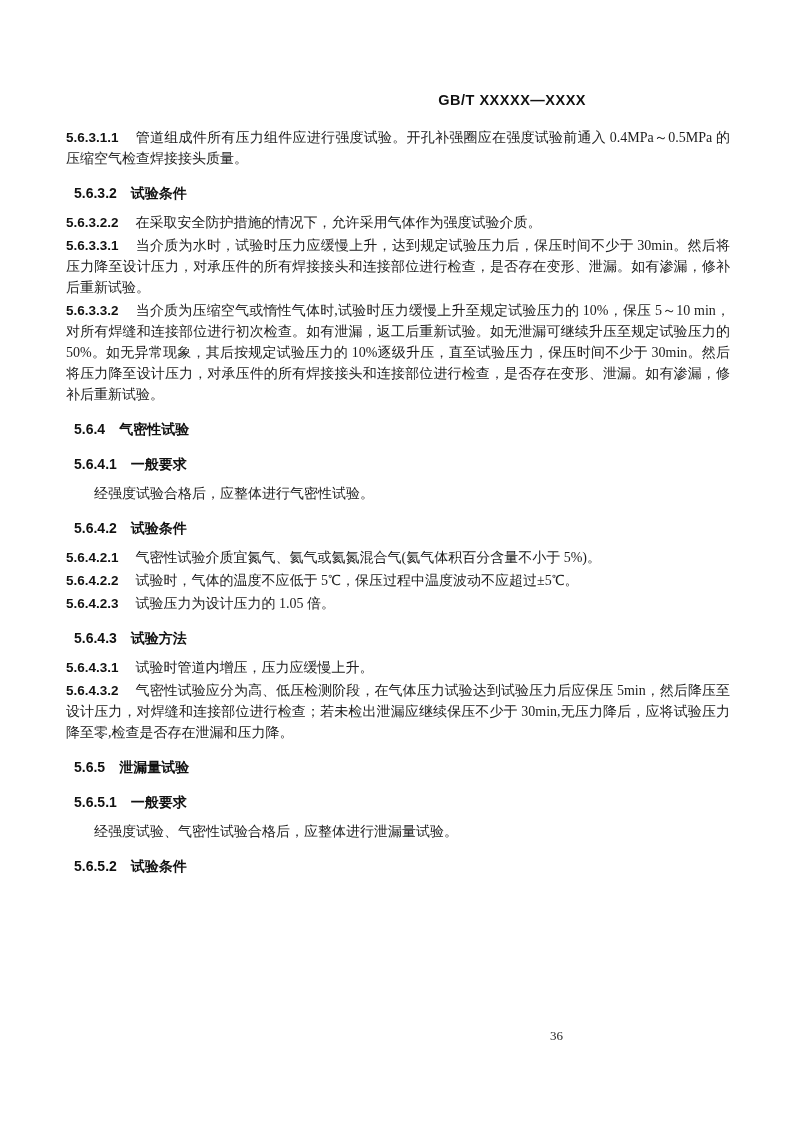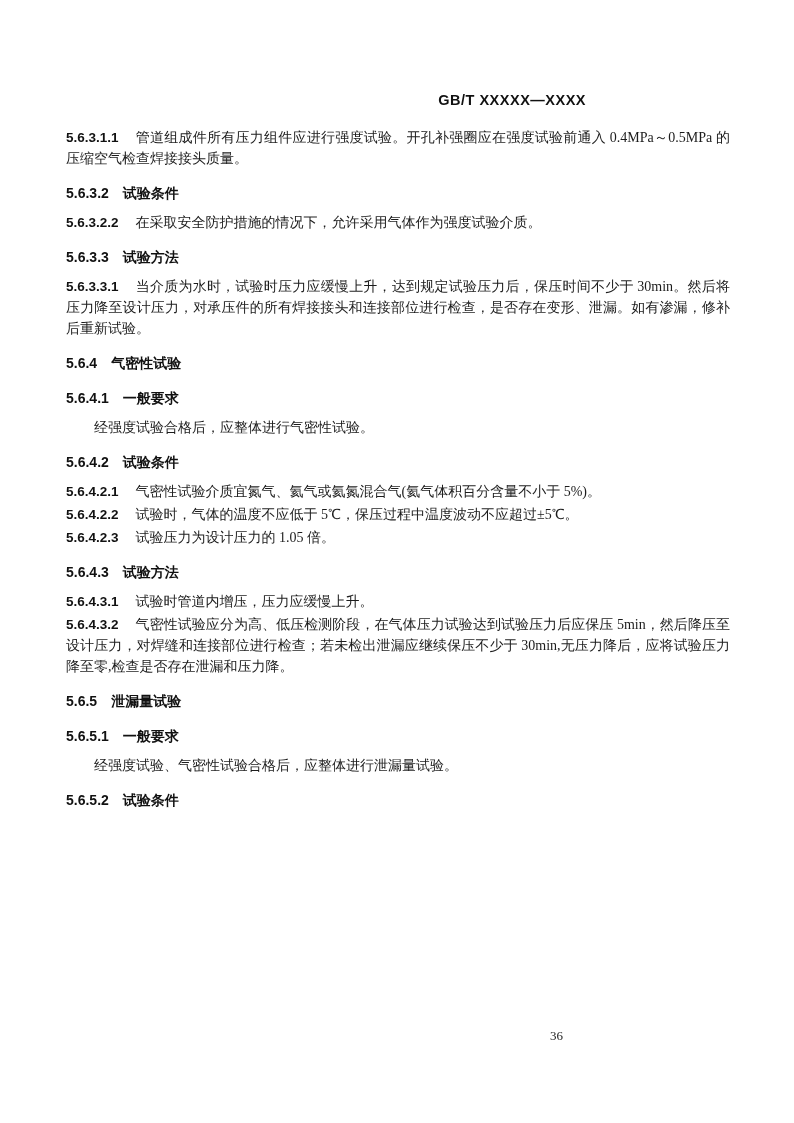--- a/index.html
+++ b/index.html
@@ -40,21 +40,21 @@
     text-align: justify;
     margin: 0 0 2px 0;
     color: #1c1c1c;
   }
   .para.indent-para { text-indent: 28px; }
   .clause-heading {
     font-family: "Liberation Sans", sans-serif;
     font-weight: bold;
     font-size: 14px;
     line-height: 21px;
-    margin: 14px 0 8px 0;
+    margin: 14px 0 8px 8px;
     color: #111;
   }
   .clause-num {
     font-family: "Liberation Sans", sans-serif;
     font-weight: bold;
     font-size: 13.5px;
     margin-right: 17px;
     color: #111;
     white-space: nowrap;
   }
@@ -71,22 +71,22 @@
 </head>
 <body>
 
 <div class="page">
   <div class="doc-header">GB/T XXXXX—XXXX</div>
 
   <div class="content">
       <div class="para"><span class="clause-num">5.6.3.1.1</span><span>管道组成件所有压力组件应进行强度试验。开孔补强圈应在强度试验前通入 0.4MPa～0.5MPa 的压缩空气检查焊接接头质量。</span></div>
       <div class="clause-heading"><span class="clause-num">5.6.3.2</span><span>试验条件</span></div>
       <div class="para"><span class="clause-num">5.6.3.2.2</span><span>在采取安全防护措施的情况下，允许采用气体作为强度试验介质。</span></div>
-      <div class="clause-heading"><span class="clause-num">5.6.3.3</span><span>试验方法</span></div>
       <div class="para"><span class="clause-num">5.6.3.3.1</span><span>当介质为水时，试验时压力应缓慢上升，达到规定试验压力后，保压时间不少于 30min。然后将压力降至设计压力，对承压件的所有焊接接头和连接部位进行检查，是否存在变形、泄漏。如有渗漏，修补后重新试验。</span></div>
+      <div class="para"><span class="clause-num">5.6.3.3.2</span><span>当介质为压缩空气或惰性气体时,试验时压力缓慢上升至规定试验压力的 10%，保压 5～10 min，对所有焊缝和连接部位进行初次检查。如有泄漏，返工后重新试验。如无泄漏可继续升压至规定试验压力的 50%。如无异常现象，其后按规定试验压力的 10%逐级升压，直至试验压力，保压时间不少于 30min。然后将压力降至设计压力，对承压件的所有焊接接头和连接部位进行检查，是否存在变形、泄漏。如有渗漏，修补后重新试验。</span></div>
       <div class="clause-heading"><span class="clause-num">5.6.4</span><span>气密性试验</span></div>
       <div class="clause-heading"><span class="clause-num">5.6.4.1</span><span>一般要求</span></div>
       <div class="para indent-para"><span>经强度试验合格后，应整体进行气密性试验。</span></div>
       <div class="clause-heading"><span class="clause-num">5.6.4.2</span><span>试验条件</span></div>
       <div class="para"><span class="clause-num">5.6.4.2.1</span><span>气密性试验介质宜氮气、氦气或氦氮混合气(氦气体积百分含量不小于 5%)。</span></div>
       <div class="para"><span class="clause-num">5.6.4.2.2</span><span>试验时，气体的温度不应低于 5℃，保压过程中温度波动不应超过±5℃。</span></div>
       <div class="para"><span class="clause-num">5.6.4.2.3</span><span>试验压力为设计压力的 1.05 倍。</span></div>
       <div class="clause-heading"><span class="clause-num">5.6.4.3</span><span>试验方法</span></div>
       <div class="para"><span class="clause-num">5.6.4.3.1</span><span>试验时管道内增压，压力应缓慢上升。</span></div>
       <div class="para"><span class="clause-num">5.6.4.3.2</span><span>气密性试验应分为高、低压检测阶段，在气体压力试验达到试验压力后应保压 5min，然后降压至设计压力，对焊缝和连接部位进行检查；若未检出泄漏应继续保压不少于 30min,无压力降后，应将试验压力降至零,检查是否存在泄漏和压力降。</span></div>

